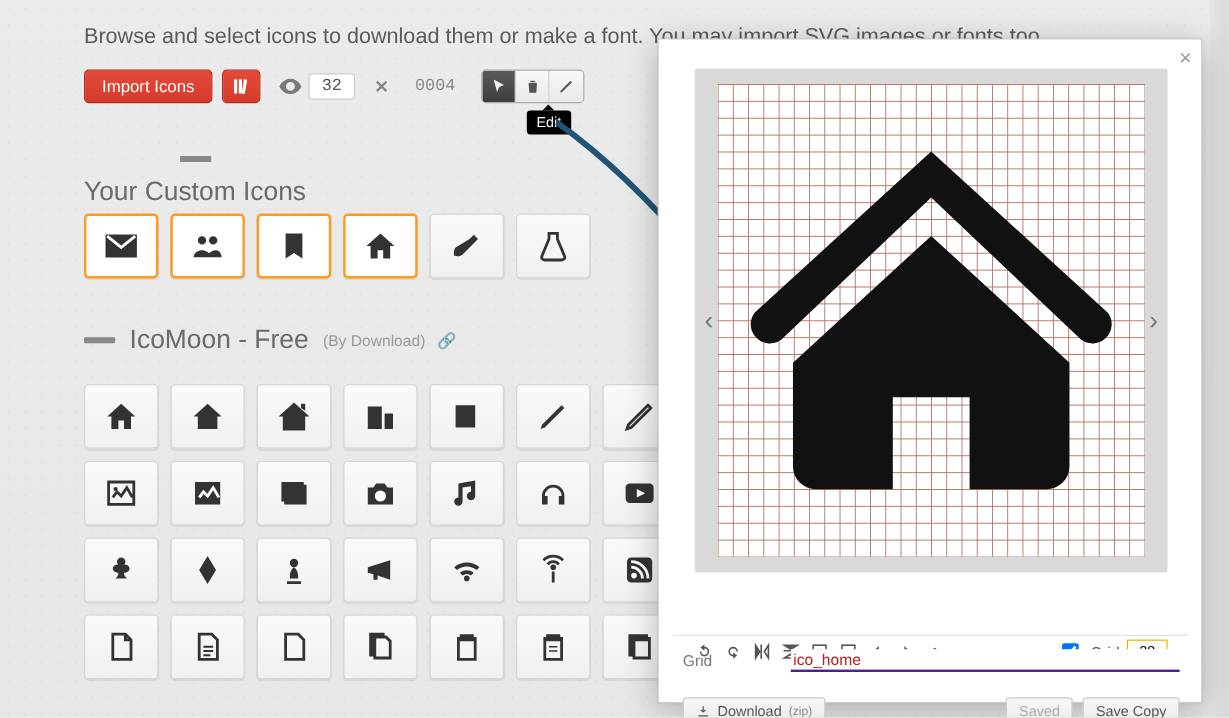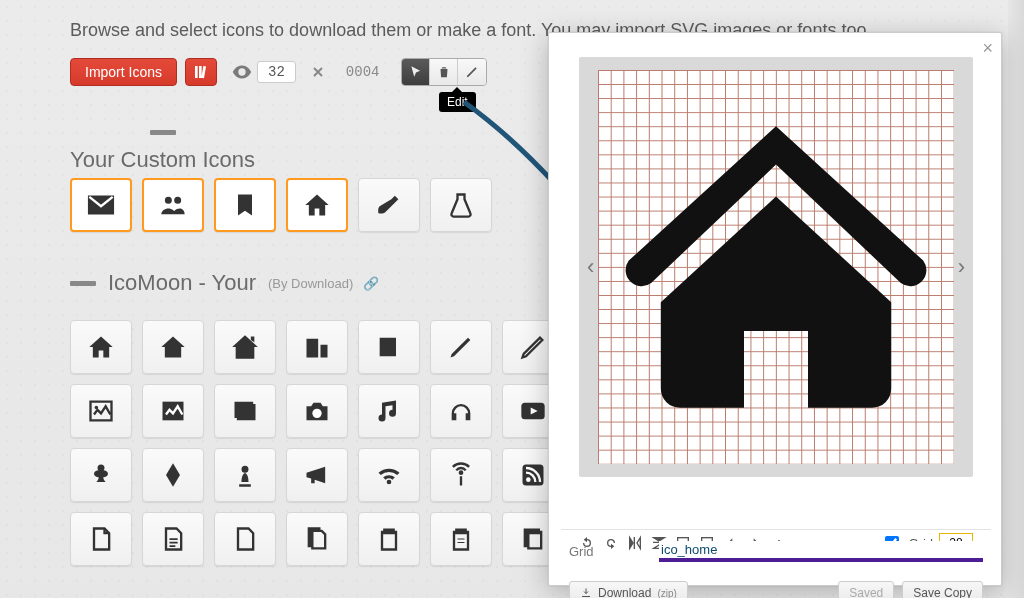--- a/index.html
+++ b/index.html
@@ -162,22 +162,22 @@
   .editor-divider{
     position:absolute; left:12px; top:496px;
     width:430px; height:1px; background:#e4e4e4;
   }
   .tags-row{
     position:absolute; left:20px; top:508px;
     width:414px; display:flex; align-items:center;
   }
   .tags-label{ width:90px; font-size:13px; color:#777;}
   .tags-input{
-    flex:1; border:none; border-bottom:4px solid #4c1d95;
-    font-size:13px; color:#0c4a6e; outline:none;
+    flex:1; border:none; border-bottom:2px solid #4c1d95;
+    font-size:13px; color:#b91c1c; outline:none;
   }
   .bottom-row{
     position:absolute; left:20px; top:548px;
     width:414px; display:flex; align-items:center; justify-content:space-between;
   }
   .btn-gray{
     background:linear-gradient(#f7f7f7,#e9e9e9);
     border:1px solid #ccc; border-radius:3px;
     padding:4px 10px; font-size:12px; color:#555;
     display:flex; align-items:center; gap:6px; cursor:pointer;
@@ -281,21 +281,21 @@
     </div>
   <div class="icon-cell">
       <svg viewBox="0 0 24 24">
         <path d="M9 3h6v4l5 12c1 2-1 3-2 3H6c-1 0-3-1-2-3l5-12z" fill="none" stroke="#333" stroke-width="2"></path>
       </svg>
     </div>
 </div>
 
 <div class="section-header icomoon-header">
   <div class="dash"></div>
-  <span>IcoMoon - Your</span>
+  <span>IcoMoon - Free</span>
   <span class="byline">
     <span>(By</span>
     <span>Download</span><span>)</span>
     <a>🔗</a>
   </span>
 </div>
 
 <div class="icomoon-grid">
   <div class="icon-cell">
       <svg viewBox="0 0 24 24">

